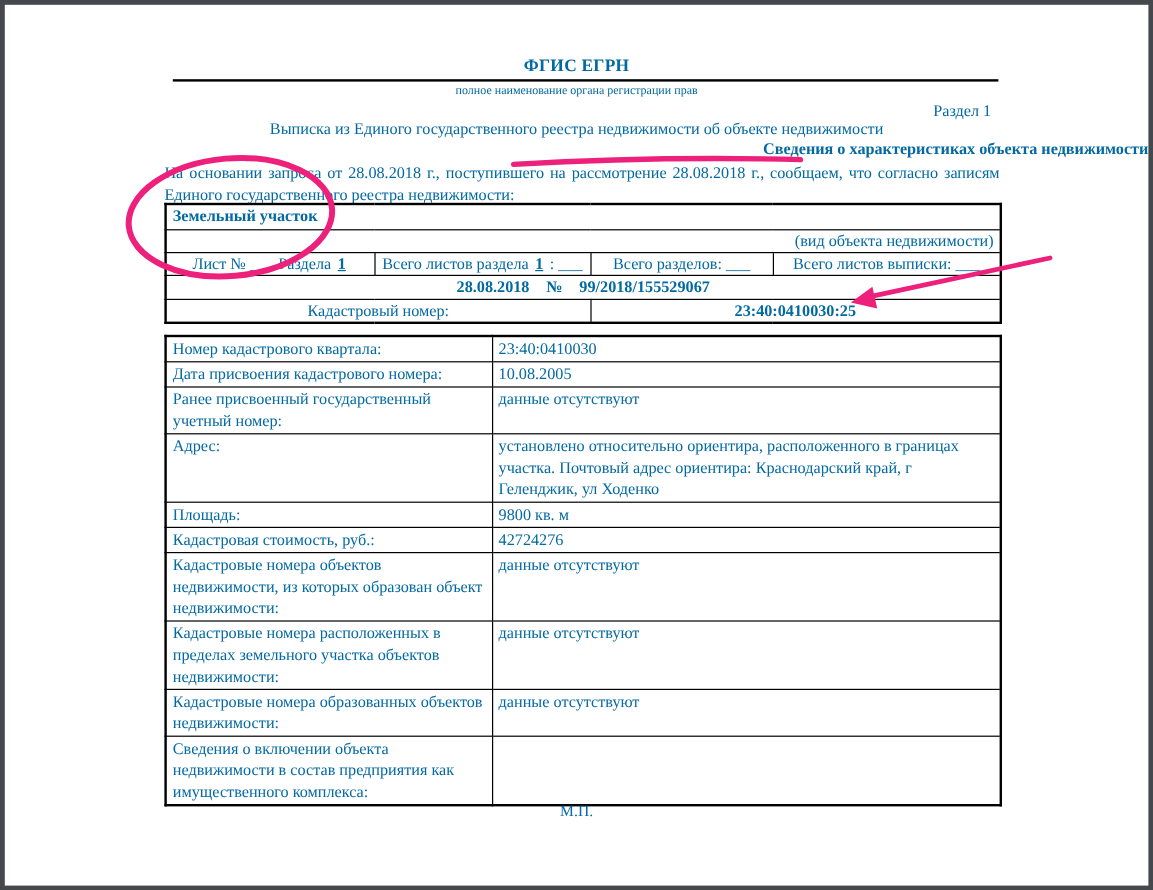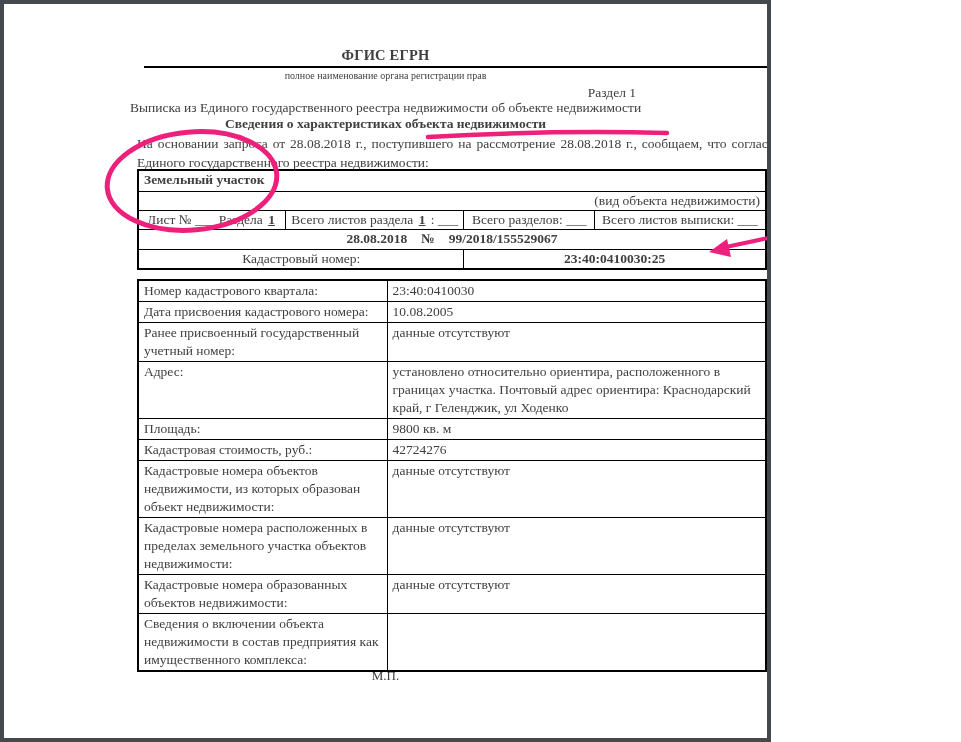--- a/index.html
+++ b/index.html
@@ -1,28 +1,28 @@
 <!DOCTYPE html>
 <html><head>
 <meta charset="utf-8">
 <style>
   html,body{margin:0;padding:0;background:#fff;}
   .screen{
-    position:relative;width:771px;height:742px;box-sizing:border-box;
+    position:relative;width:961px;height:742px;box-sizing:border-box;
     border:4px solid #45484d;background:#ffffff;overflow:hidden;
-    font-family:"Liberation Serif","DejaVu Serif",serif;color:#404040;
+    font-family:"Liberation Serif","DejaVu Serif",serif;color:#0369a1;
   }
   .abs{position:absolute;}
   .center{left:0;width:100%;text-align:center;}
   .org-name{top:43px;font-size:14.5px;font-weight:bold;letter-spacing:.2px;}
   .org-line{top:62px;left:140px;width:688px;border-top:2px solid #000;height:0;}
   .org-caption{top:66px;font-size:10px;}
   .section-label{top:81px;right:131px;font-size:13.5px;margin-left:47px;}
   .doc-title{top:96px;font-size:13.5px;}
-  .doc-subtitle{top:112px;font-size:13.5px;font-weight:bold;}
+  .doc-subtitle{top:112px;font-size:13.5px;font-weight:bold;text-align:right;}
   .intro{top:130px;left:133px;width:696px;font-size:13.5px;line-height:19px;text-align:justify;}
 
   table{border-collapse:collapse;table-layout:fixed;}
   table.doc-table{border:2px solid #000;}
   table.doc-table td{border:1px solid #000;padding:1px 5px;font-size:13.5px;vertical-align:top;overflow:hidden;}
 
   .info-table{top:165px;left:133px;border-radius:30px;}
   .info-table td{vertical-align:middle;}
   .cell-objtype{font-weight:bold;height:18px;}
   .cell-objcaption{text-align:right;font-size:9.5px;height:13px;padding:0 2px;}

